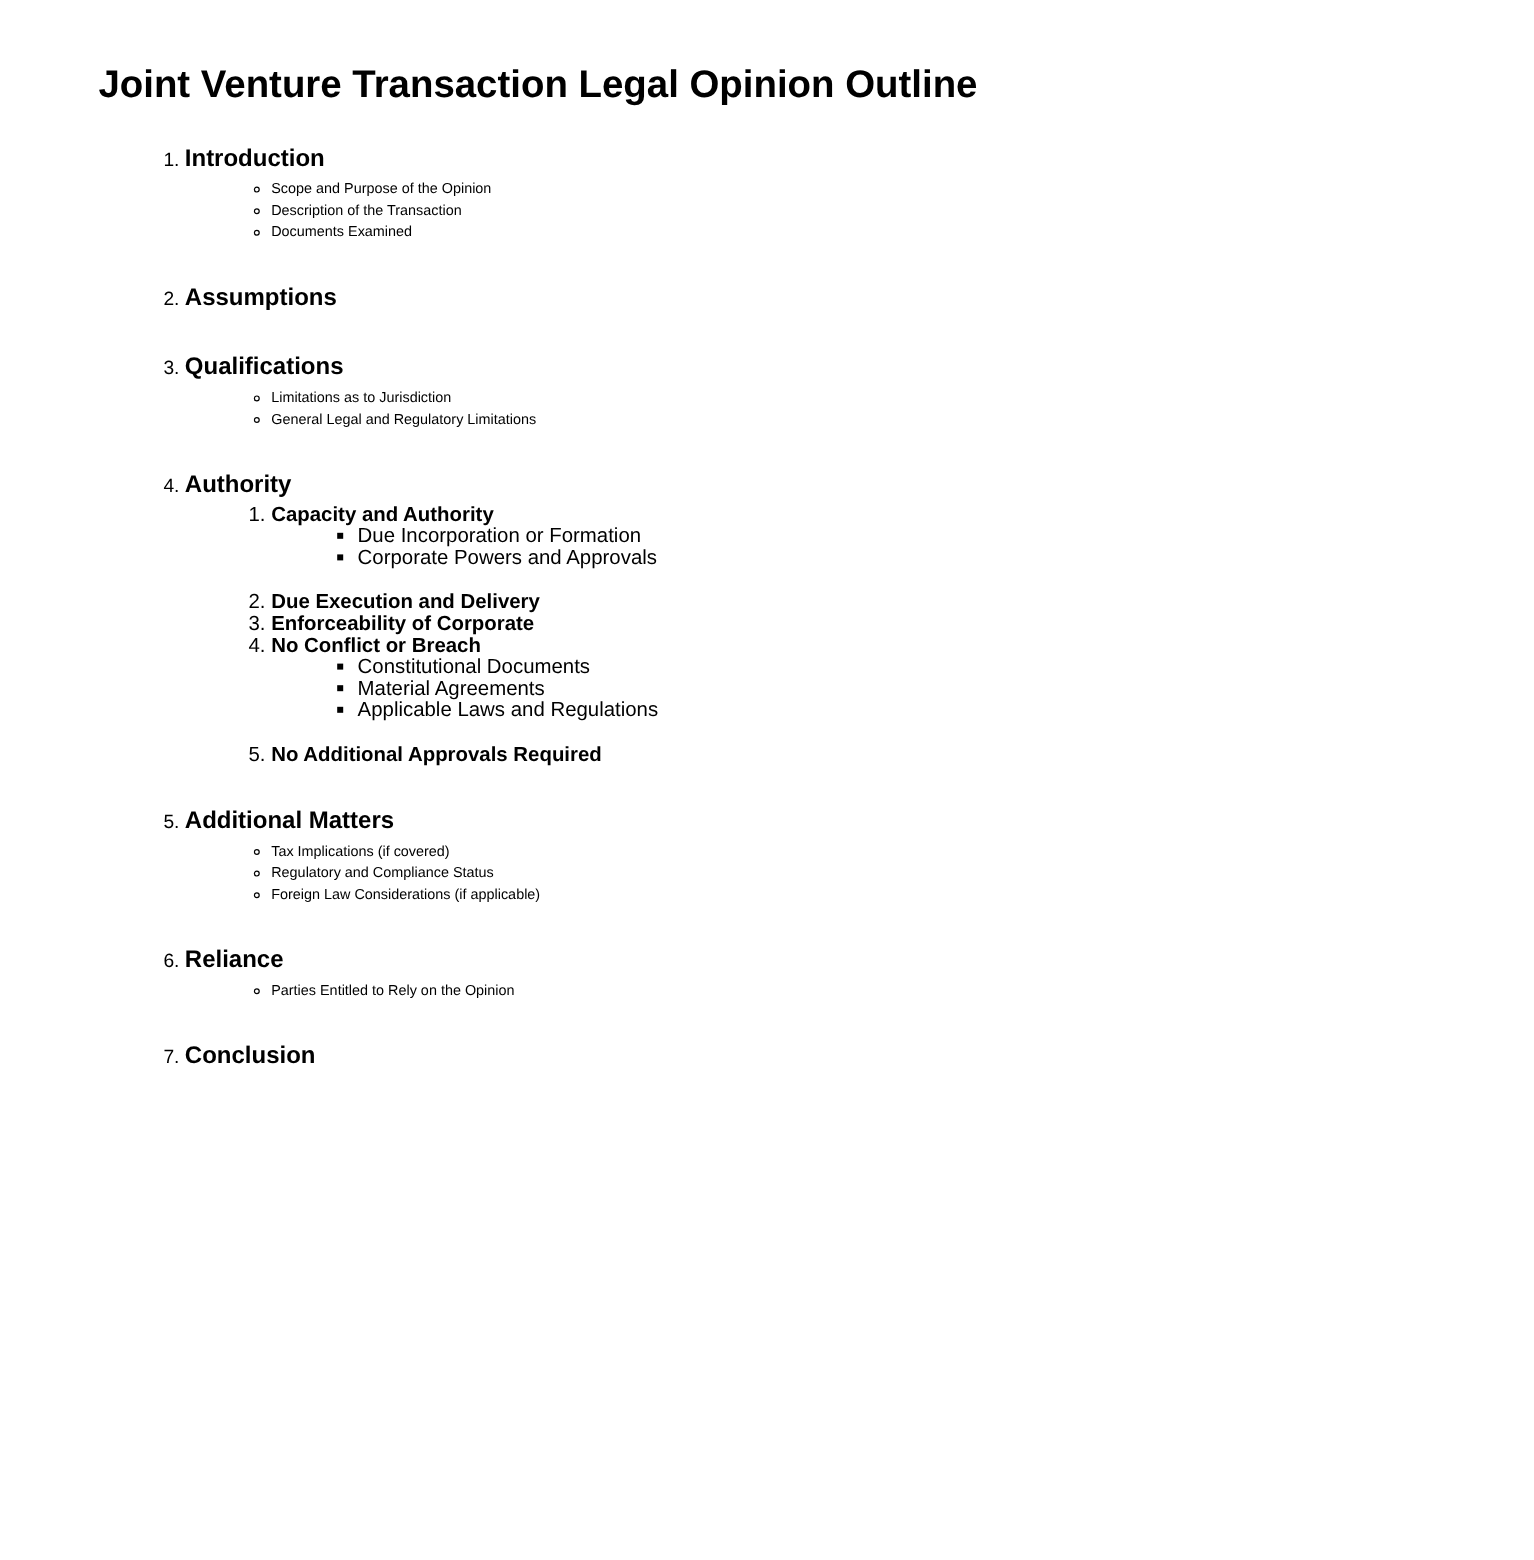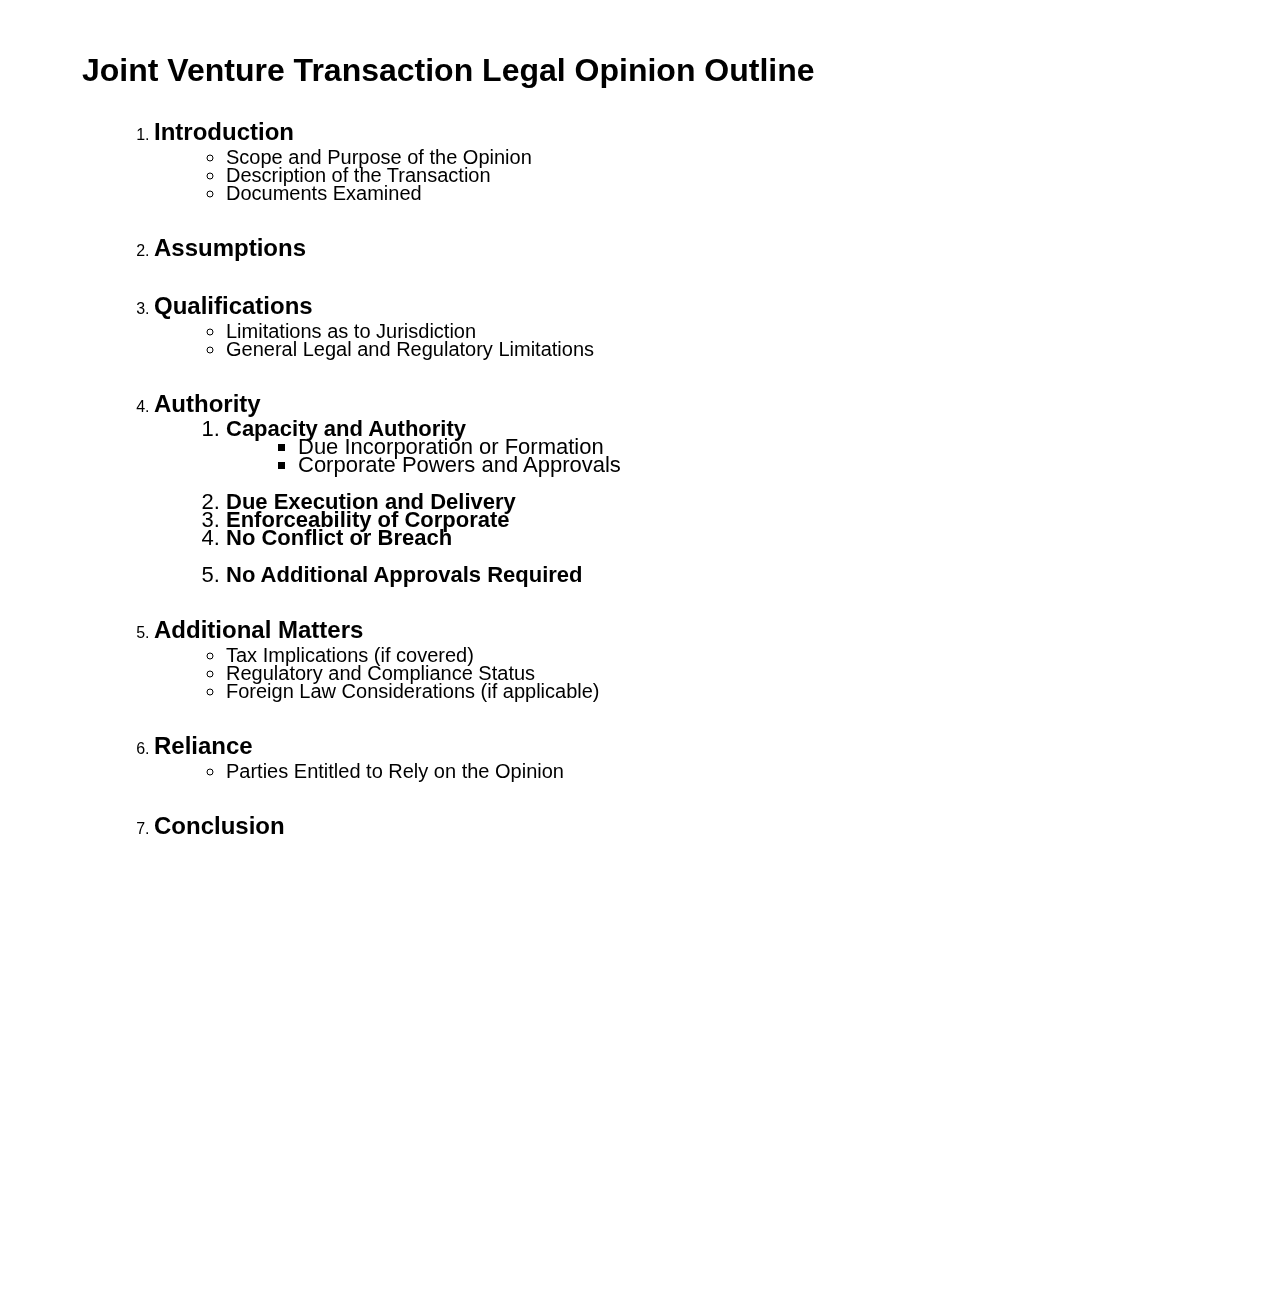--- a/index.html
+++ b/index.html
@@ -1,24 +1,24 @@
 <!DOCTYPE html>
 <html><head>
 <meta charset="utf-8">
 <style>
   html, body { margin: 0; padding: 0; background: #ffffff; }
   body { font-family: "Liberation Sans", sans-serif; color: #000; width: 1278px; height: 1300px; position: relative; }
   .page { position: absolute; left: 82px; top: 48px; right: 2px; }
   h1 { font-size: 32px; font-weight: bold; margin: 0; line-height: 44px; }
   ol.sections { margin: 28px 0 0 0; padding-left: 72px; font-size: 16px; }
   ol.sections > li { margin: 0 0 34px 0; }
-  .sec-title { font-size: 24px; font-weight: bold; line-height: 24px; display: inline; }
+  .sec-title { font-size: 20px; font-weight: bold; line-height: 24px; display: inline; }
   ol.sections > li::marker { font-size: 16px; }
-  ul.sub { list-style-type: circle; margin: 4px 0 0 0; padding-left: 72px; line-height: 18px; font-size: 20px; }
-  ol.opinions { list-style-type: decimal; margin: 4px 0 0 0; padding-left: 72px; line-height: 18px; font-size: 22px; }
+  ul.sub { list-style-type: circle; margin: 4px 0 0 0; padding-left: 72px; line-height: 18px; font-size: 12px; }
+  ol.opinions { list-style-type: decimal; margin: 4px 0 0 0; padding-left: 72px; line-height: 18px; font-size: 17px; }
   ol.opinions > li > .op-title { font-weight: bold; }
   ol.opinions > li.has-sub { margin-bottom: 19px; }
   ul.sub3 { list-style-type: square; margin: 0; padding-left: 72px; line-height: 18px; }
 </style>
 </head>
 <body>
 
 <div class="page">
   <h1>Joint Venture Transaction Legal Opinion Outline</h1>
 
@@ -55,20 +55,25 @@
           </ul>
         </li>
         <li>
           <span class="op-title">Due Execution and Delivery</span>
         </li>
         <li>
           <span class="op-title">Enforceability of Corporate</span>
         </li>
         <li class="has-sub">
           <span class="op-title">No Conflict or Breach</span>
+          <ul class="sub3">
+            <li>Constitutional Documents</li>
+            <li>Material Agreements</li>
+            <li>Applicable Laws and Regulations</li>
+          </ul>
         </li>
         <li>
           <span class="op-title">No Additional Approvals Required</span>
         </li>
       </ol>
     </li>
 
     <li>
       <span class="sec-title">Additional Matters</span>
       <ul class="sub">

